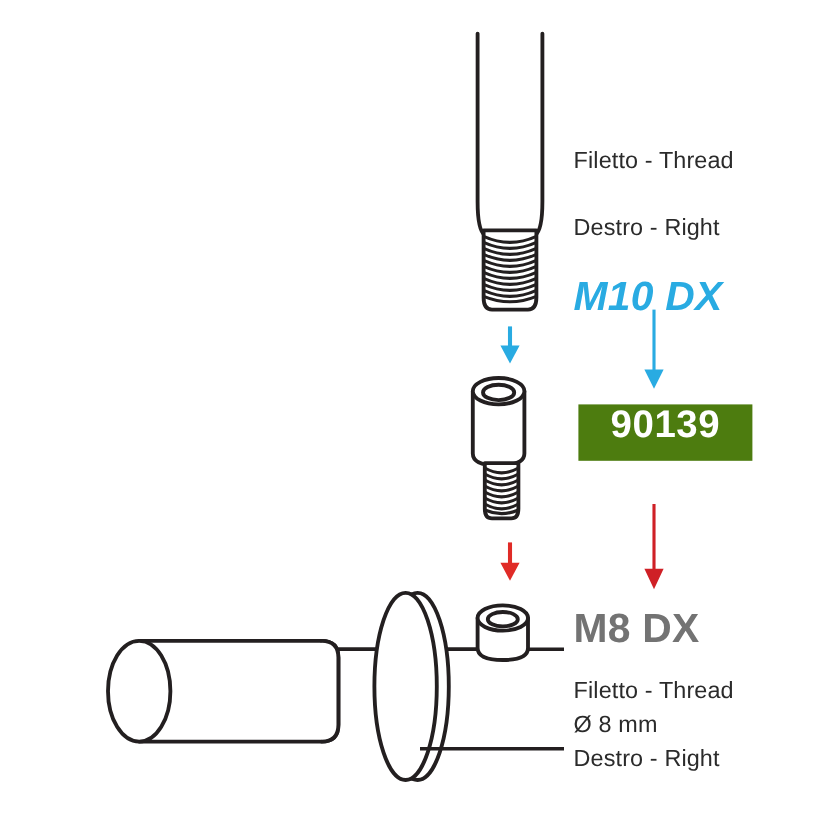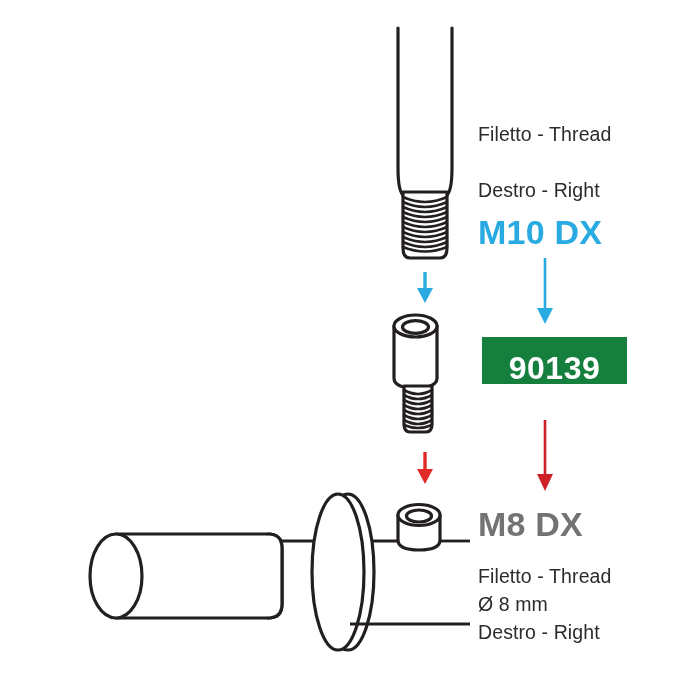--- a/index.html
+++ b/index.html
@@ -105,23 +105,23 @@
   }
   .code-blue { color: #29abe2; }
   .code-red  { color: #737373; }
 
   #badge {
     position: absolute;
     left: 482px;
     top: 337px;
     width: 145px;
     height: 47px;
-    background: #15803d;
+    background: #4d7c0f;
     display: flex;
-    align-items: flex-end;
+    align-items: flex-start;
     justify-content: center;
   }
   #badge .badge-text {
     color: #ffffff;
     font-weight: bold;
     font-size: 32px;
     letter-spacing: 0.5px;
     line-height: 1;
   }
 </style>
@@ -215,21 +215,21 @@
     <g>
       <line class="arrow-thin-red" x1="545" y1="420" x2="545" y2="478"></line>
       <path class="arrow-thin-red-head" d="M545,491 L537,474 L553,474 Z"></path>
     </g>
 
   </svg>
 
   <div class="txt spec-line" style="left:478px; top:120px;">Filetto - Thread</div>
   <div class="txt spec-line" style="left:478px; top:176px;">Destro - Right</div>
 
-  <div class="txt code-big code-blue" style="left:478px; top:213px;">M10 DX</div>
+  <div class="txt code-big code-blue" style="left:478px; top:228px;font-style:italic;">M10 DX</div>
 
   <div id="badge">
     <span class="badge-text">90139</span>
   </div>
 
   <div class="txt code-big code-red" style="left:478px; top:505px;">M8 DX</div>
 
   <div class="txt spec-line" style="left:478px; top:562px;">Filetto - Thread</div>
   <div class="txt spec-line" style="left:478px; top:590px;">Ø 8 mm</div>
   <div class="txt spec-line" style="left:478px; top:618px;">Destro - Right</div>

